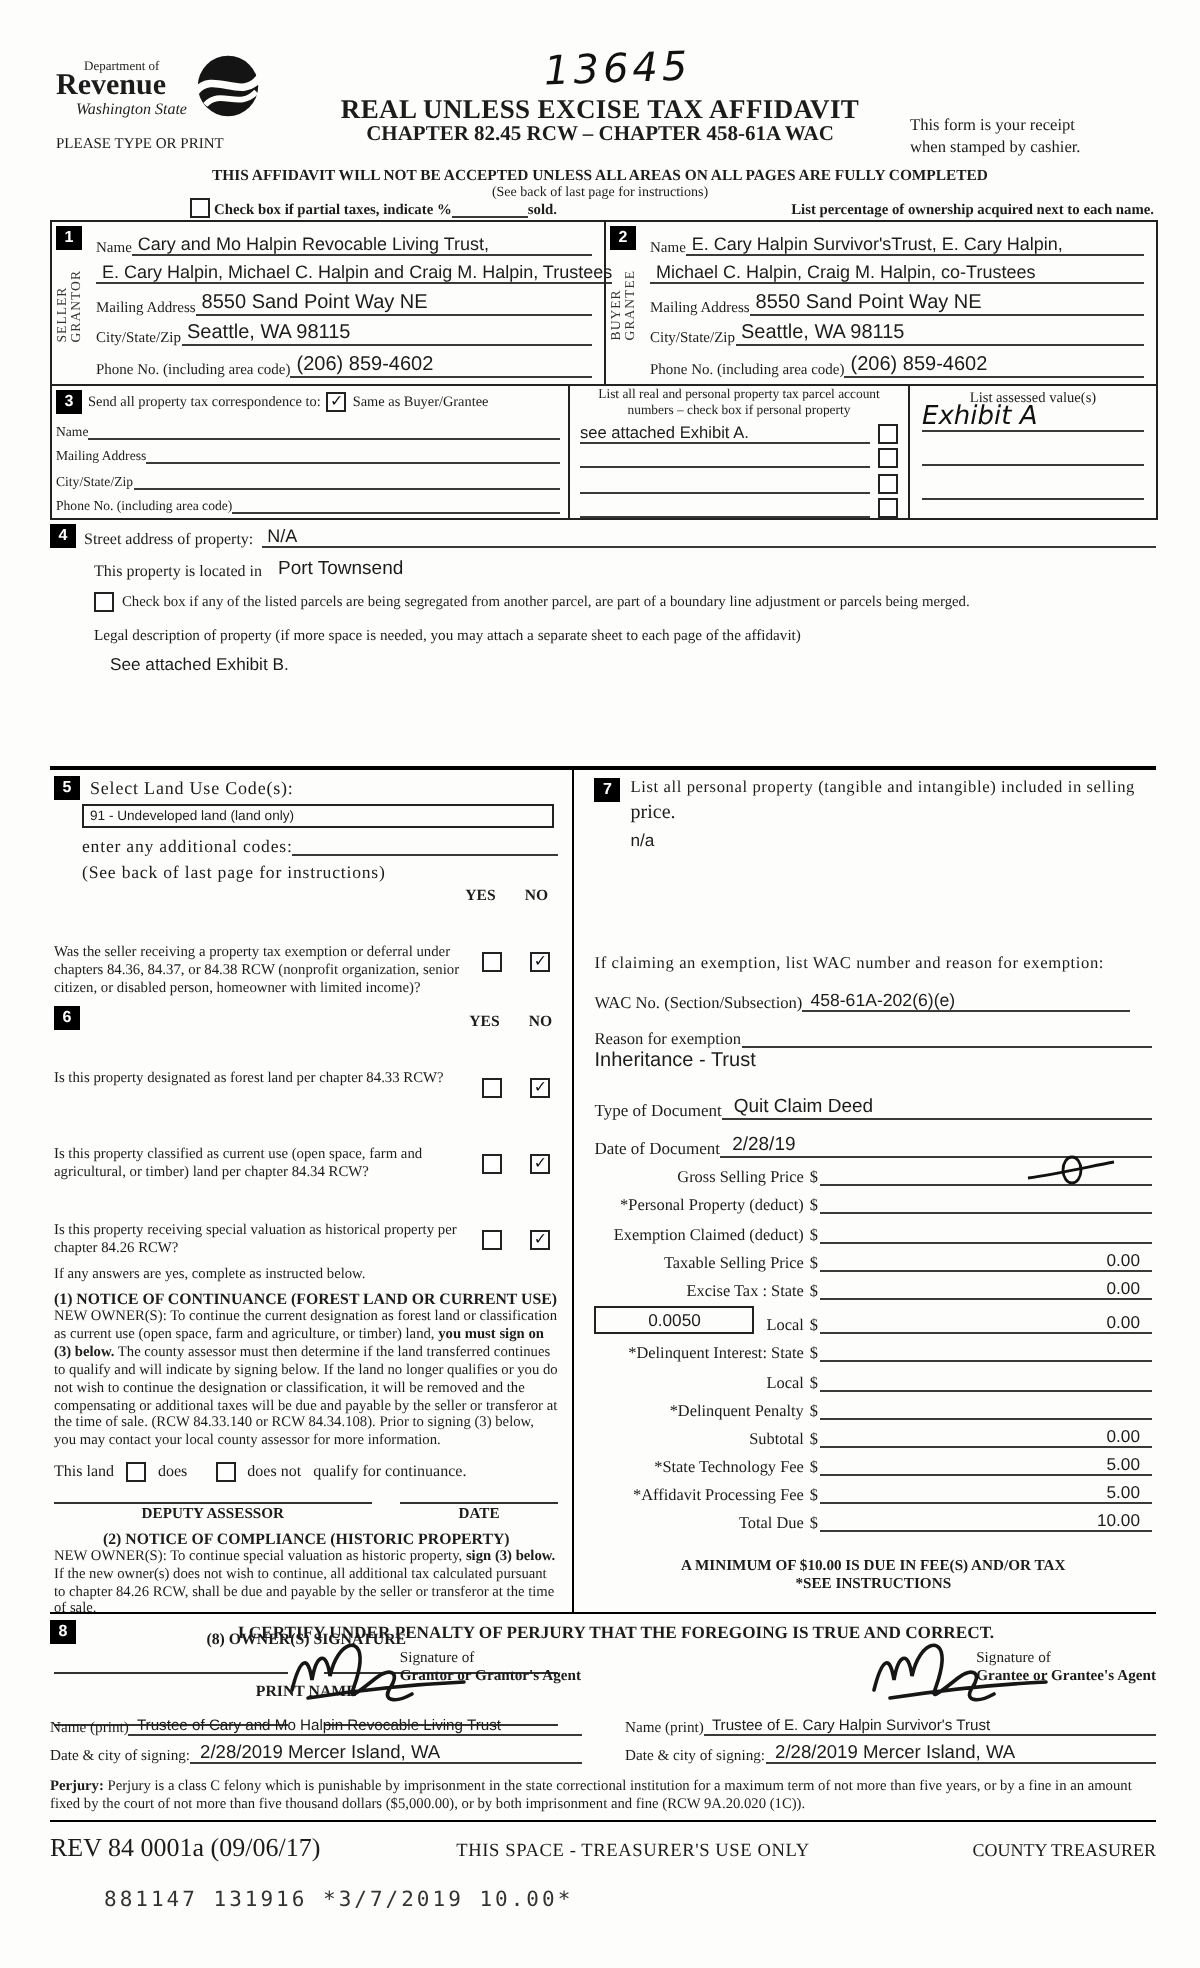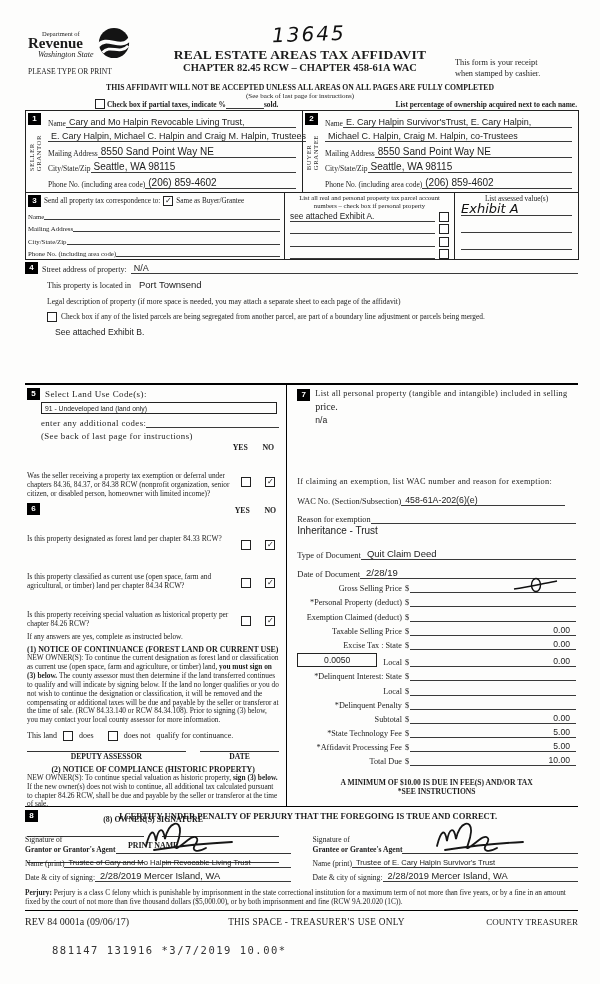--- a/index.html
+++ b/index.html
@@ -62,21 +62,21 @@
   .fee .lab{flex:1;text-align:right;white-space:nowrap;}
   .fee .dol{padding:0 1px 0 3px;}
   .fee .lin{width:160px;border-bottom:1px solid #3a3a3a;text-align:right;font-family:"Liberation Sans",sans-serif;
             font-size:8.6px;min-height:10px;padding-right:6px;position:relative;}
   .ratebox{border:1.5px solid #222;width:78px;text-align:center;font-family:"Liberation Sans",sans-serif;
            font-size:8.6px;padding:1px 0;margin-right:6px;}
   
   .sec8{position:absolute;left:25px;top:810px;width:553px;}
   .s8cols{display:flex;gap:22px;margin-top:2px;}
   .s8col{flex:1;position:relative;}
-  .s8sig{display:flex;align-items:flex-end;position:relative;height:30px;}
+  .s8sig{display:flex;align-items:flex-end;position:relative;height:30px;flex-direction:column;}
   .s8siglbl{font-size:7.6px;line-height:1.25;}
   .s8line{flex:1;border-bottom:1px solid #333;}
   .s8row{display:flex;align-items:flex-end;margin-top:3.5px;}
   .perjury{position:absolute;left:25px;top:888px;width:553px;font-size:7.35px;line-height:1.25;
            border-bottom:1.5px solid #000;padding-bottom:4px;}
   .footrow{position:absolute;left:25px;top:916px;width:553px;display:flex;align-items:baseline;}
   .stamp{position:absolute;left:52px;top:944px;font-size:10.5px;letter-spacing:1.5px;color:#333;}
 </style>
 </head>
 <body>
@@ -93,21 +93,21 @@
       <svg width="34" height="34" viewBox="0 0 36 36">
         <circle cx="18" cy="18" r="16" fill="#141414"></circle>
         <path d="M1 21 C10 9 26 27 35 13" stroke="#fdfdfc" stroke-width="4" fill="none"></path>
         <path d="M6 28 C14 19 24 31 33 21" stroke="#fdfdfc" stroke-width="3" fill="none"></path>
       </svg>
     </span>
   </div>
 
   <div class="abs hw" style="left:272px;top:22px;font-size:20px;transform:rotate(-2deg);letter-spacing:2px;">13645</div>
 
-  <div class="abs title" style="left:0;right:0;top:47px;text-align:center;">REAL ESTATE AREAS TAX AFFIDAVIT</div>
+  <div class="abs title" style="left:0;right:0;top:47px;text-align:center;">REAL UNLESS EXCISE TAX AFFIDAVIT</div>
   <div class="abs subtitle" style="left:0;right:0;top:62px;text-align:center;">CHAPTER 82.45 RCW – CHAPTER 458-61A WAC</div>
 
   <div class="abs" style="left:455px;top:57px;font-size:8.3px;line-height:1.35;">
     <div>This form is your receipt</div>
     <div>when stamped by cashier.</div>
   </div>
 
   <div class="abs" style="left:28px;top:67px;font-size:7.5px;">PLEASE TYPE OR PRINT</div>
 
   <div class="abs b" style="left:0;right:0;top:83px;text-align:center;font-size:7.7px;">THIS AFFIDAVIT WILL NOT BE ACCEPTED UNLESS ALL AREAS ON ALL PAGES ARE FULLY COMPLETED</div>
@@ -248,25 +248,25 @@
   <div class="sec4">
     <div class="frow" style="gap:4px;">
       <span class="numbox">4</span>
       <span class="flbl" style="font-size:8px;">Street address of property:</span>
       <span class="fline sans fval">N/A</span>
     </div>
     <div class="frow" style="margin:5px 0 0 22px;gap:8px;">
       <span class="flbl" style="font-size:8px;">This property is located in</span>
       <span class="sans" style="font-size:9.5px;">Port Townsend</span>
     </div>
-    <div style="margin:7px 0 0 22px;font-size:7.6px;">Legal description of property (if more space is needed, you may attach a separate sheet to each page of the affidavit)</div>
     <div style="margin:6px 0 0 22px;display:flex;gap:4px;align-items:flex-start;">
       <span class="cb"></span>
       <span style="font-size:7.4px;">Check box if any of the listed parcels are being segregated from another parcel, are part of a boundary line adjustment or parcels being merged.</span>
     </div>
+    <div style="margin:7px 0 0 22px;font-size:7.6px;">Legal description of property (if more space is needed, you may attach a separate sheet to each page of the affidavit)</div>
     <div class="sans" style="margin:5px 0 0 30px;font-size:8.6px;">See attached Exhibit B.</div>
   </div>
 
   <div class="cols">
 
     <div class="lcol">
       <div style="display:flex;gap:5px;align-items:center;">
         <span class="numbox">5</span>
         <span style="font-size:9px;letter-spacing:.4px;">Select Land Use Code(s):</span>
       </div>
@@ -509,20 +509,20 @@
         </div>
       </div>
     </div>
   </div>
 
   <div class="perjury">
     <span class="b">Perjury:</span><span> Perjury is a class C felony which is punishable by imprisonment in the state correctional institution for a maximum term of not more than five years, or by a fine in an amount fixed by the court of not more than five thousand dollars ($5,000.00), or by both imprisonment and fine (RCW 9A.20.020 (1C)).</span>
   </div>
 
   <div class="footrow">
-    <span style="font-size:10px;width:160px;">REV 84 0001a (09/06/17)</span>
+    <span style="font-size:13px;width:160px;">REV 84 0001a (09/06/17)</span>
     <span style="flex:1;text-align:center;font-size:9.3px;letter-spacing:.3px;">THIS SPACE - TREASURER'S USE ONLY</span>
     <span style="font-size:9px;width:130px;text-align:right;">COUNTY TREASURER</span>
   </div>
 
   <div class="stamp mono">881147 131916 *3/7/2019 10.00*</div>
 
 </div>
 
 </body></html>

